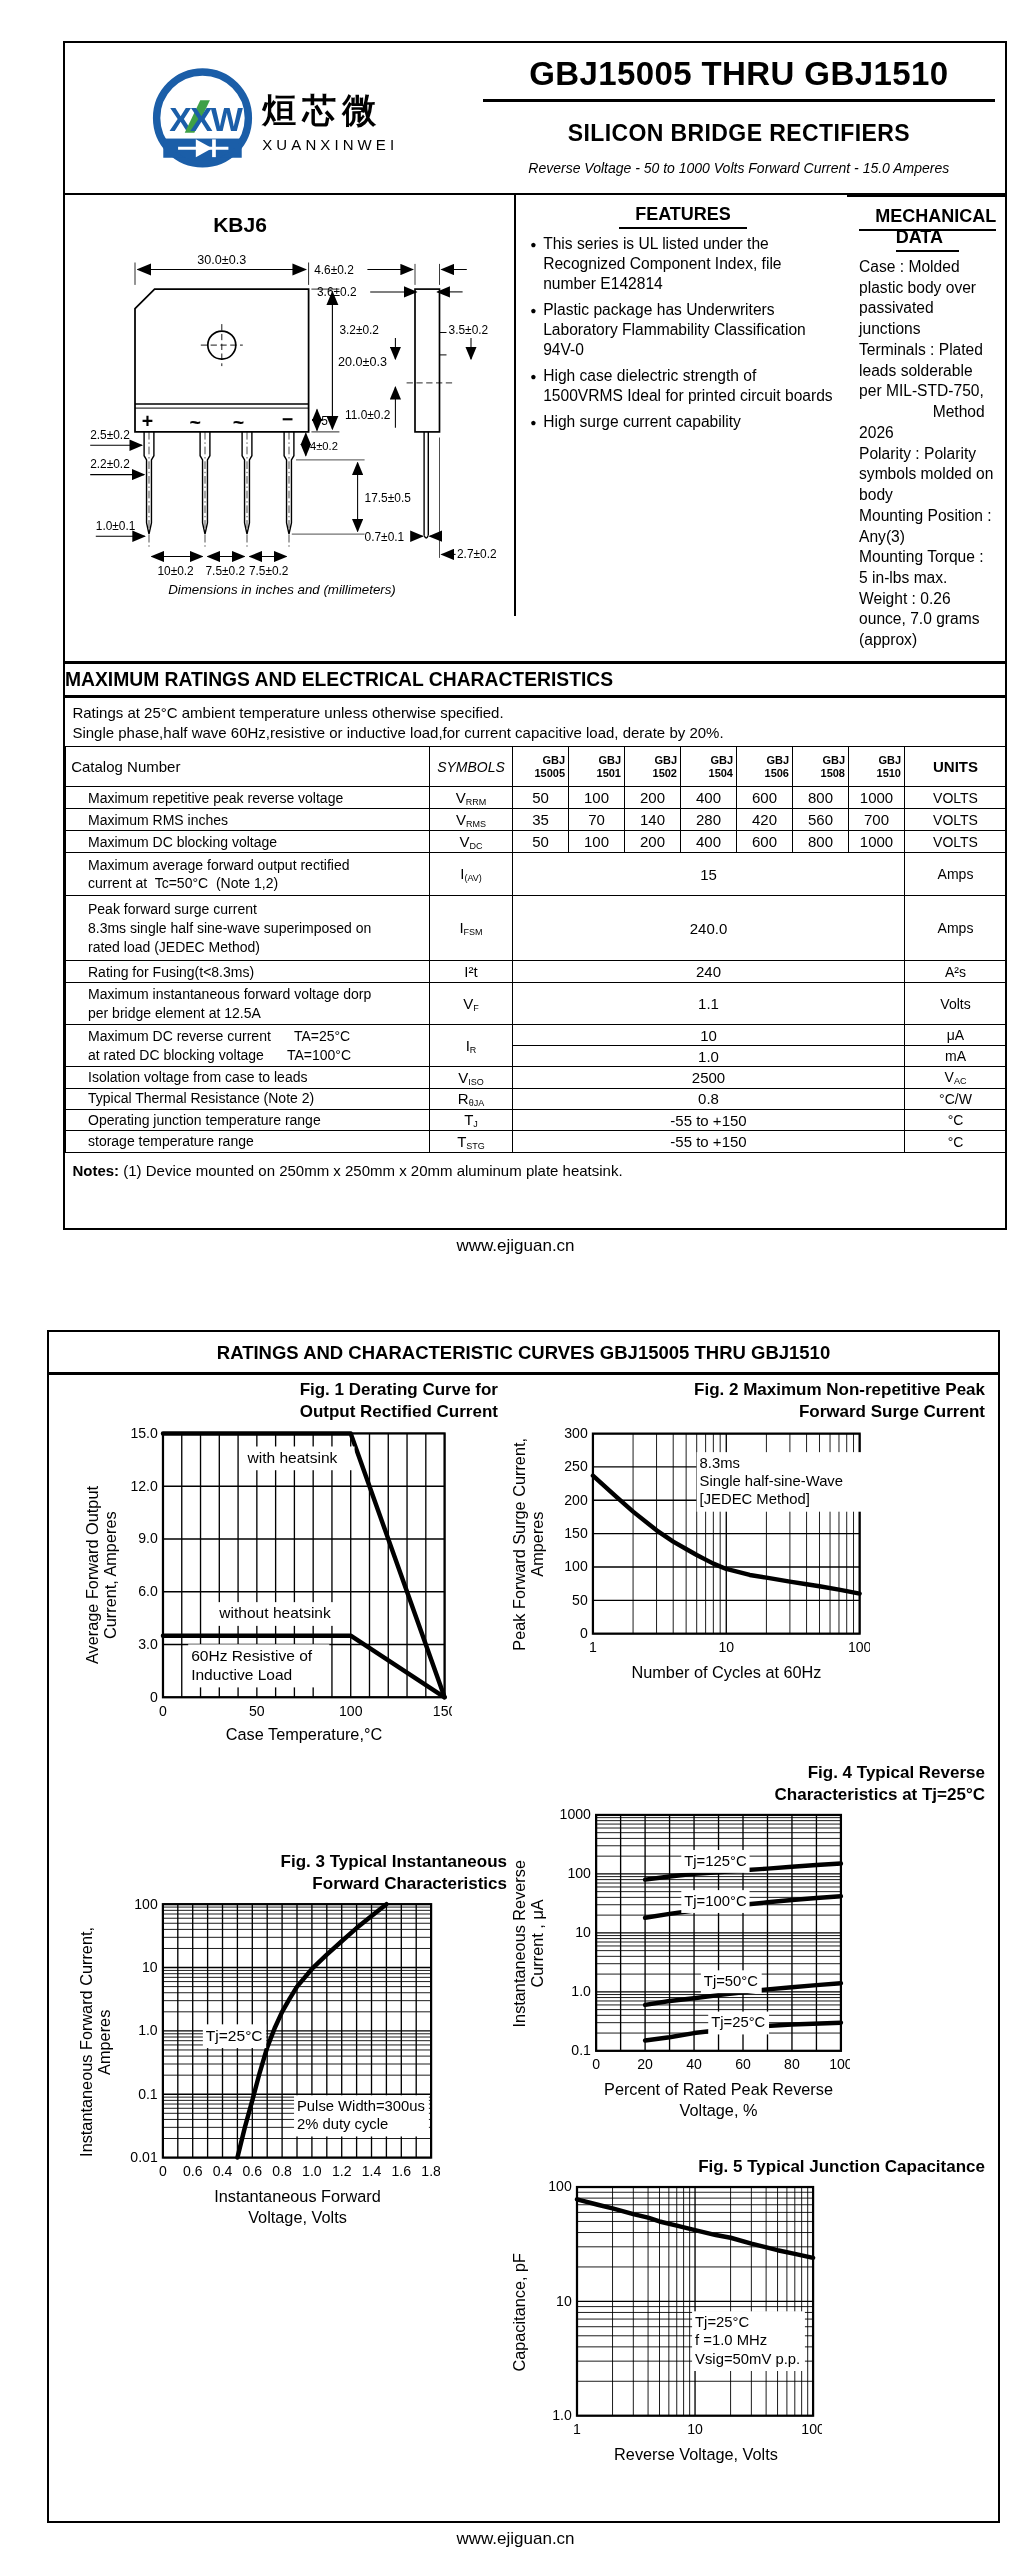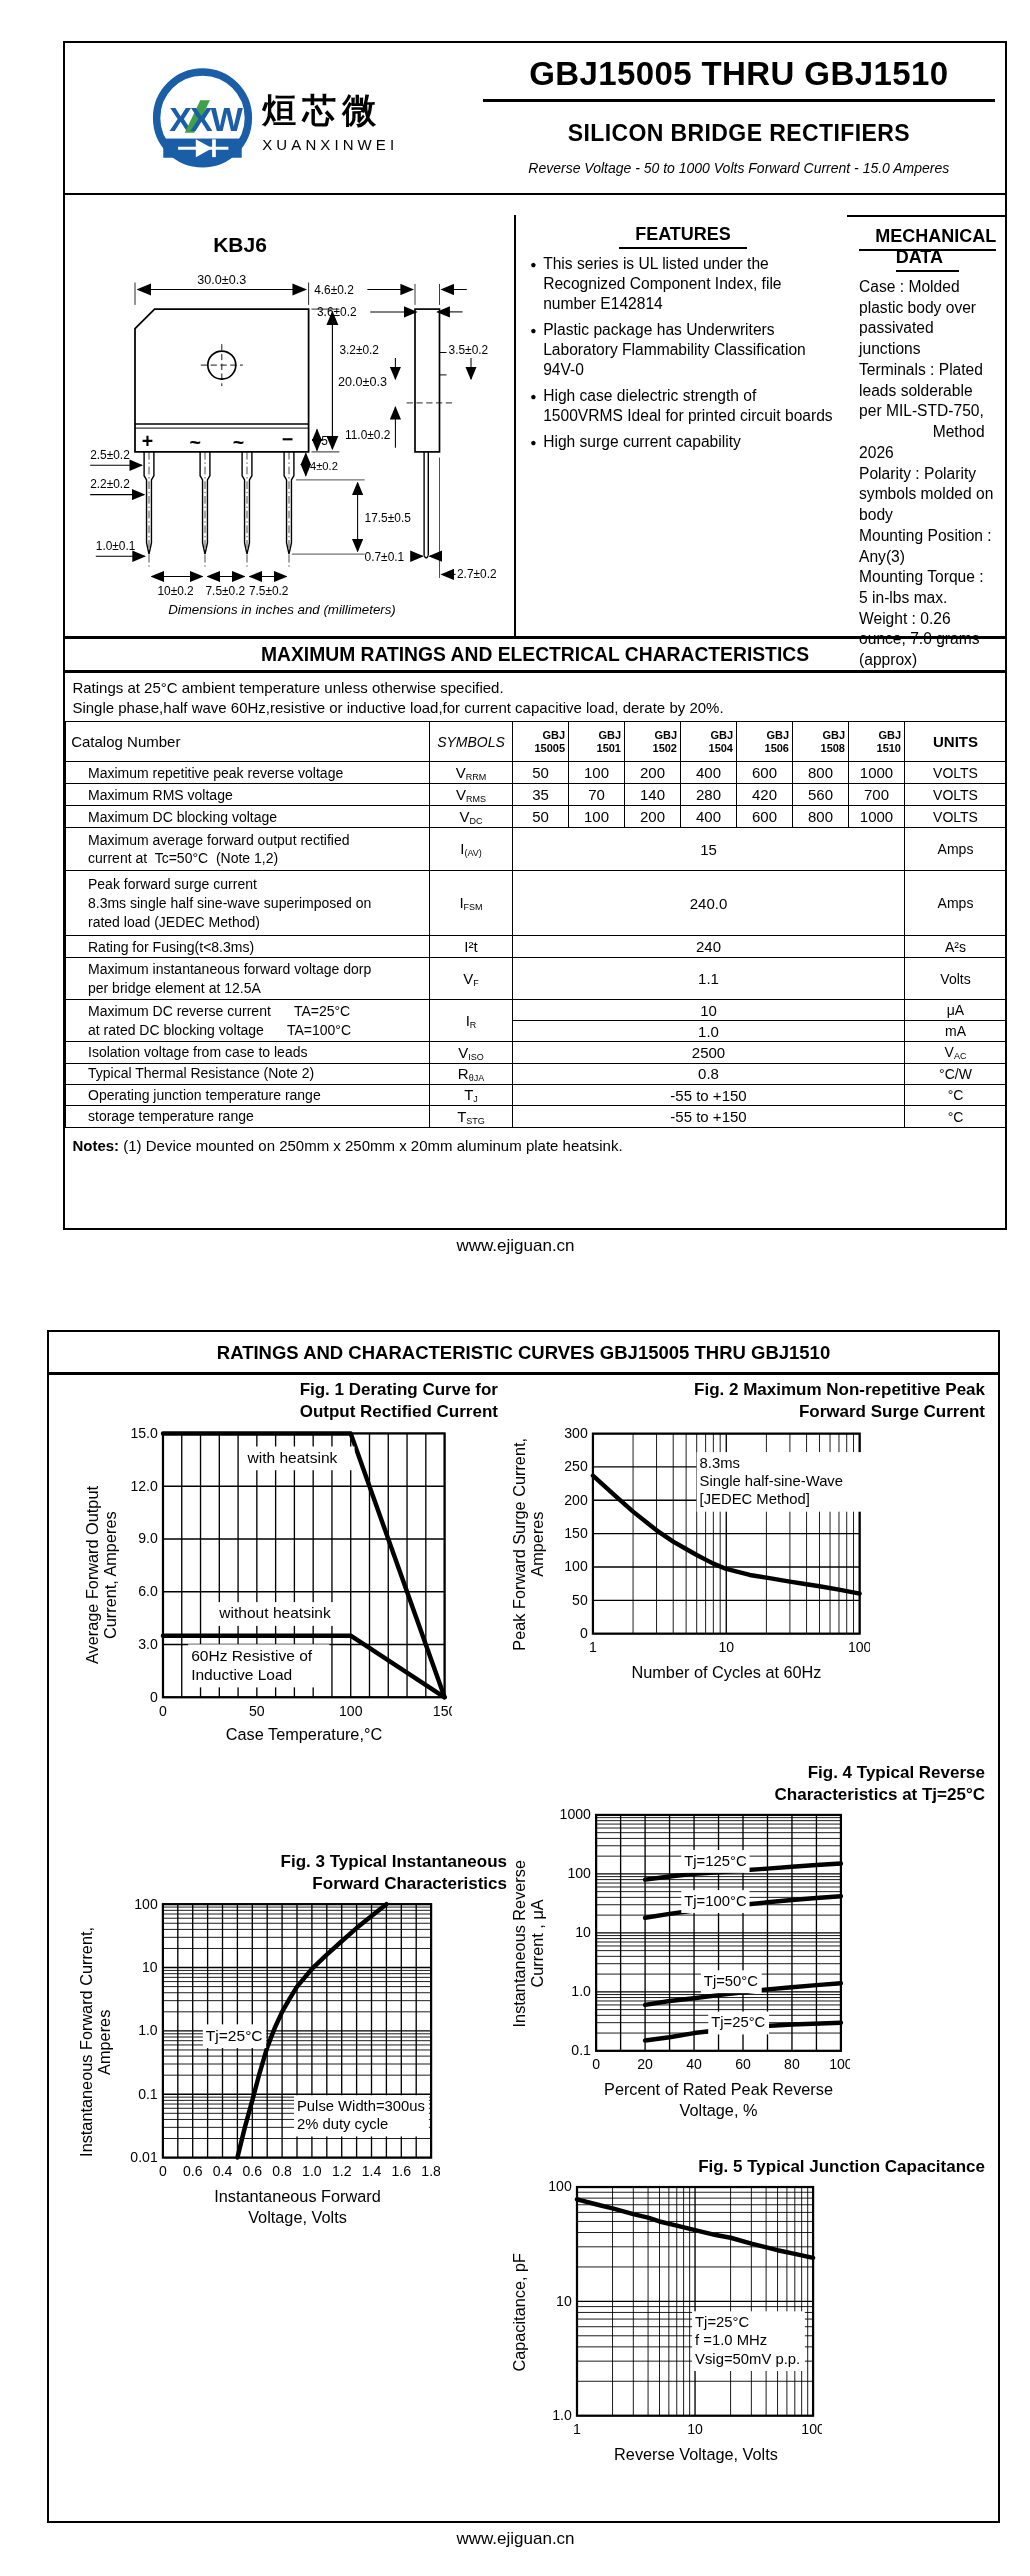--- a/index.html
+++ b/index.html
@@ -17,33 +17,33 @@
   .logo{width:415px;display:flex;align-items:center;justify-content:center;padding-top:4.5px;}
   .logotext{margin-left:4.5px;}
   .logo-cn{font-size:34px;font-weight:bold;letter-spacing:6px;}
   .logo-en{font-size:15px;letter-spacing:4.1px;margin-top:1.5px;}
   .hdr-right{flex:1;padding:12px 10.4px 0 3px;text-align:center;}
   .h-title{font-size:33px;font-weight:bold;letter-spacing:0.4px;padding-bottom:6px;border-bottom:3.7px solid #000;white-space:nowrap;}
   .h-sub{font-size:23px;font-weight:bold;margin-top:18px;letter-spacing:0.4px;}
   .h-tag{font-size:14px;font-style:italic;margin-top:12.6px;}
 
   
-  .cols{display:flex;height:421px;border-bottom:0;box-sizing:border-box;margin-top:20px;}
+  .cols{display:flex;height:421px;border-bottom:0;box-sizing:border-box;}
   .draw{width:451px;border-right:2.2px solid #000;box-sizing:border-box;position:relative;}
   .featcol{flex:1;display:flex;flex-direction:row;}
   .featpad{padding:3px 9px 6px 12px;}
   .sec-title{text-align:center;font-size:18px;font-weight:bold;margin:6px 0 9px;}
   .sec-title span{border-bottom:2.2px solid #000;padding:0 16.3px 3px;}
   .item{display:flex;font-size:15.6px;line-height:1.27;margin-bottom:6.7px;}
   .bullet{font-size:10.4px;margin:3.7px 6.7px 0 2.2px;}
   .mech{border-top:2.2px solid #000;flex:1;}
   .mech-lines div{font-size:15.6px;line-height:1.33;white-space:pre-wrap;}
 
   
-  .banner{border-top:3px solid #000;border-bottom:3px solid #000;text-align:center;font-weight:bold;font-size:19.3px;padding:4.5px 0;}
+  .banner{border-top:3px solid #000;border-bottom:3px solid #000;text-align:left;font-weight:bold;font-size:19.3px;padding:4.5px 0;margin-top:45px;}
   .rnotes{font-size:15px;padding:5.2px 0 3.7px 7.4px;line-height:1.32;}
   table.rt{border-collapse:collapse;width:100%;table-layout:fixed;}
   .rt td,.rt th{border:1.5px solid #000;padding:0.7px 3px;overflow:hidden;box-sizing:border-box;}
   .rt .lbl{text-align:left;font-size:14px;font-weight:normal;line-height:1.35;white-space:pre-wrap;padding-left:22px;}
   .rt .sym{text-align:center;font-size:15px;}
   .rt .val{text-align:center;font-size:15px;}
   .rt .unit{text-align:center;font-size:14px;}
   .rt .cat{font-size:15px;text-align:left;font-weight:normal;vertical-align:middle;padding-left:5.2px;}
   .rt .symh{font-style:italic;font-size:14px;text-align:center;font-weight:normal;}
   .rt .part{font-size:11px;font-weight:bold;text-align:right;line-height:1.2;}
@@ -285,21 +285,21 @@
             <td class="val">50</td>
             <td class="val">100</td>
             <td class="val">200</td>
             <td class="val">400</td>
             <td class="val">600</td>
             <td class="val">800</td>
             <td class="val">1000</td>
             <td class="unit"><span>VOLTS</span></td>
           </tr>
           <tr style="height:22px">
-            <td class="lbl"><div>Maximum RMS voltage</div></td>
+            <td class="lbl"><div>Maximum RMS inches</div></td>
             <td class="sym"><span>V</span><span class="sub">RMS</span></td>
             <td class="val">35</td>
             <td class="val">70</td>
             <td class="val">140</td>
             <td class="val">280</td>
             <td class="val">420</td>
             <td class="val">560</td>
             <td class="val">700</td>
             <td class="unit"><span>VOLTS</span></td>
           </tr>

